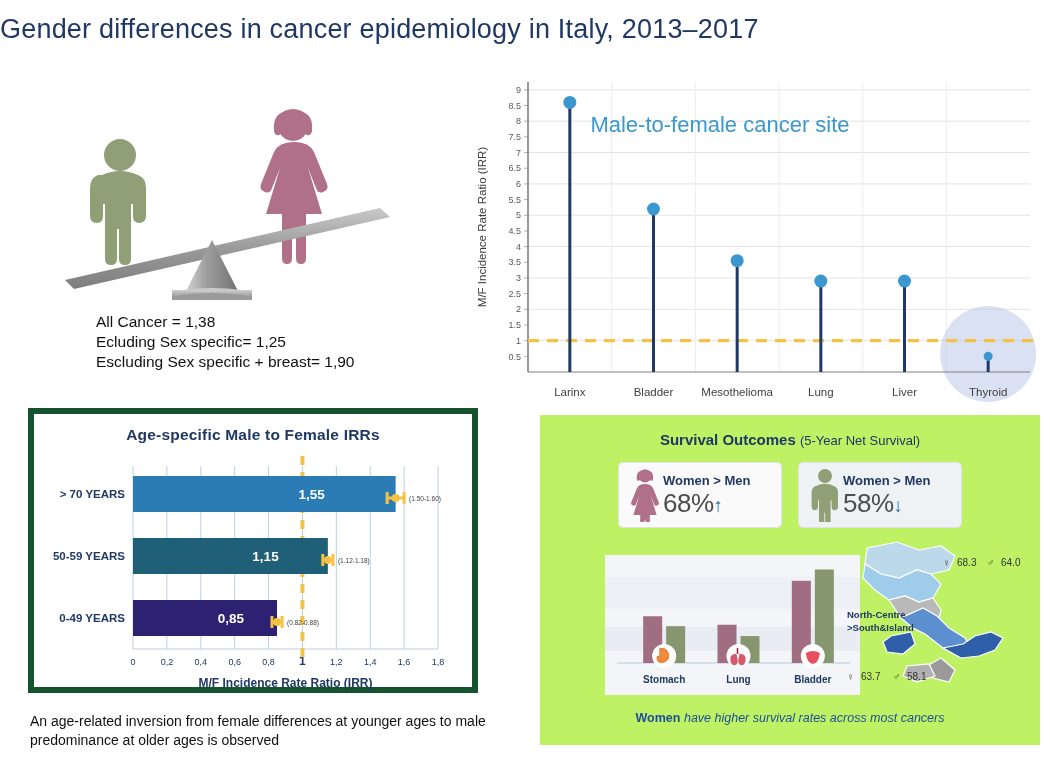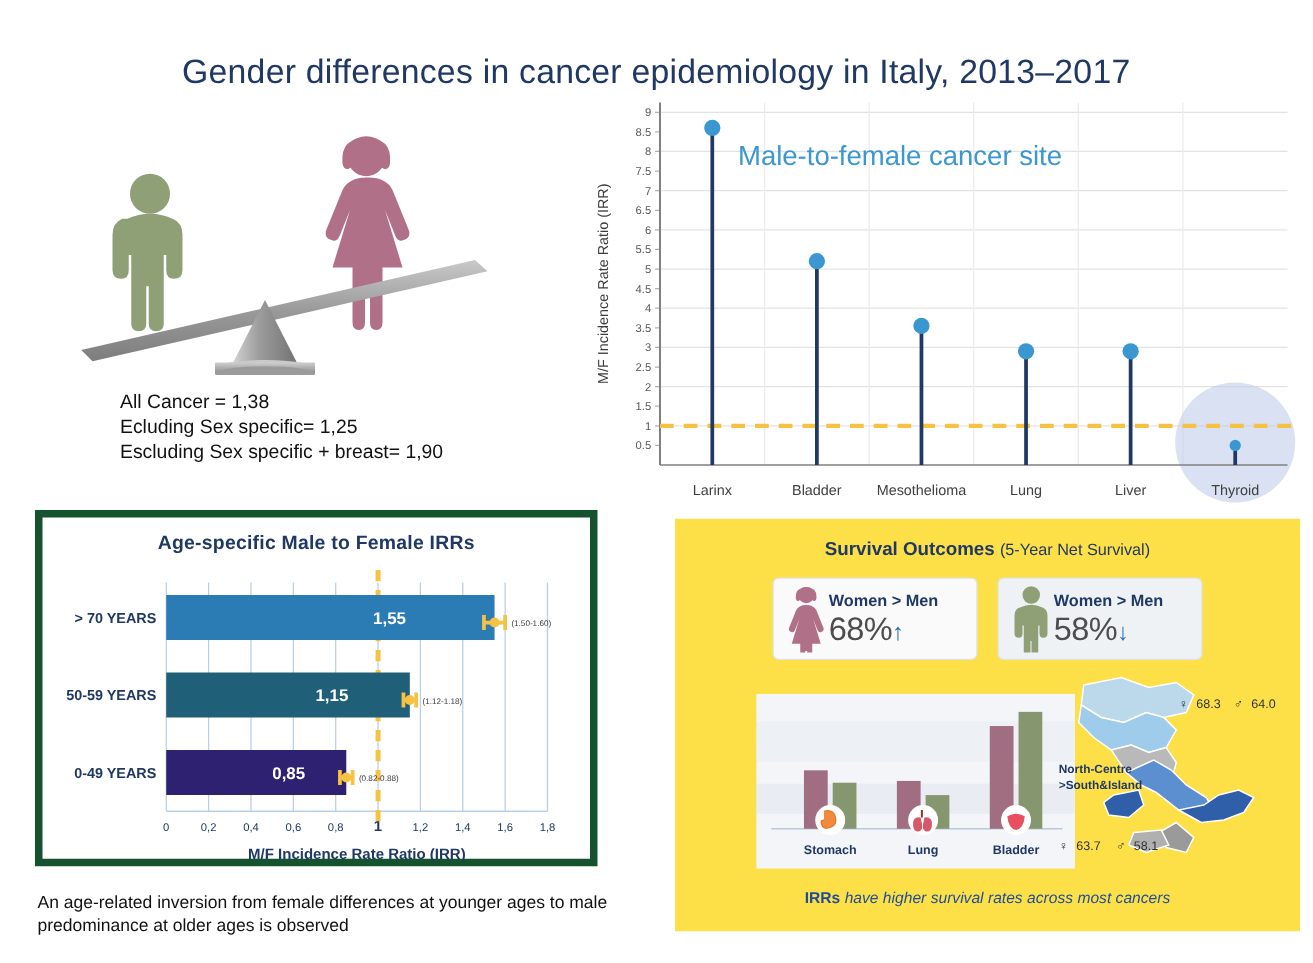--- a/index.html
+++ b/index.html
@@ -5,22 +5,22 @@
   html,body{margin:0;padding:0;}
   body{
     width:1050px;height:770px;background:#ffffff;
     font-family:"Liberation Sans", sans-serif;
     overflow:hidden;position:relative;
   }
   .root{position:relative;width:1050px;height:770px;}
 
   
   #page-title{
-    position:absolute;left:0;top:14px;width:1050px;text-align:center;
-    font-size:27px;color:#1f3864;letter-spacing:.2px;margin-top:28px;
+    position:absolute;left:0;top:14px;width:1050px;text-align:left;
+    font-size:27px;color:#1f3864;letter-spacing:.2px;
   }
 
   
   #seesaw-illustration{position:absolute;left:60px;top:90px;width:350px;height:210px;}
   #seesaw-illustration svg{display:block;}
 
   
   #incidence-stats{position:absolute;left:96px;top:312px;width:390px;}
   #incidence-stats .stats-head{
     font-size:14.5px;color:#2e5b73;letter-spacing:.3px;margin-bottom:3px;
@@ -56,21 +56,21 @@
 
   
   #age-note{
     position:absolute;left:30px;top:712px;width:470px;
     font-size:14px;color:#111;line-height:19px;
   }
 
   
   #survival-panel{
     position:absolute;left:540px;top:415px;width:500px;height:330px;
-    background:#fde047;box-sizing:border-box;
+    background:#bef264;box-sizing:border-box;
   }
   #survival-title{
     text-align:center;margin-top:16px;font-size:15px;color:#1f3864;
   }
   #survival-title .st-main{font-weight:bold;}
   #survival-title .st-sub{font-weight:normal;font-size:13px;}
   .surv-cards{display:flex;gap:16px;justify-content:center;margin-top:14px;}
   .surv-card{
     width:164px;height:66px;background:#fbfafa;border:1px solid #dfe3e8;
     border-radius:5px;display:flex;align-items:center;padding:4px 8px;box-sizing:border-box;
@@ -401,17 +401,17 @@
             <text x="156" y="26" class="map-num" text-anchor="start">64.0</text>
             <text x="2" y="140" class="map-num" text-anchor="start" fill="#b07188" font-size="13">♀</text>
             <text x="16" y="140" class="map-num" text-anchor="start">63.7</text>
             <text x="48" y="140" class="map-num" text-anchor="start" fill="#8fa077" font-size="13">♂</text>
             <text x="62" y="140" class="map-num" text-anchor="start">58.1</text>
           </svg>
       </div>
     </div>
 
     <div id="survival-footer">
-      <b>IRRs</b><span> have higher survival rates across most cancers</span>
+      <b>Women</b><span> have higher survival rates across most cancers</span>
     </div>
   </div>
 
 </div>
 
 </body></html>

